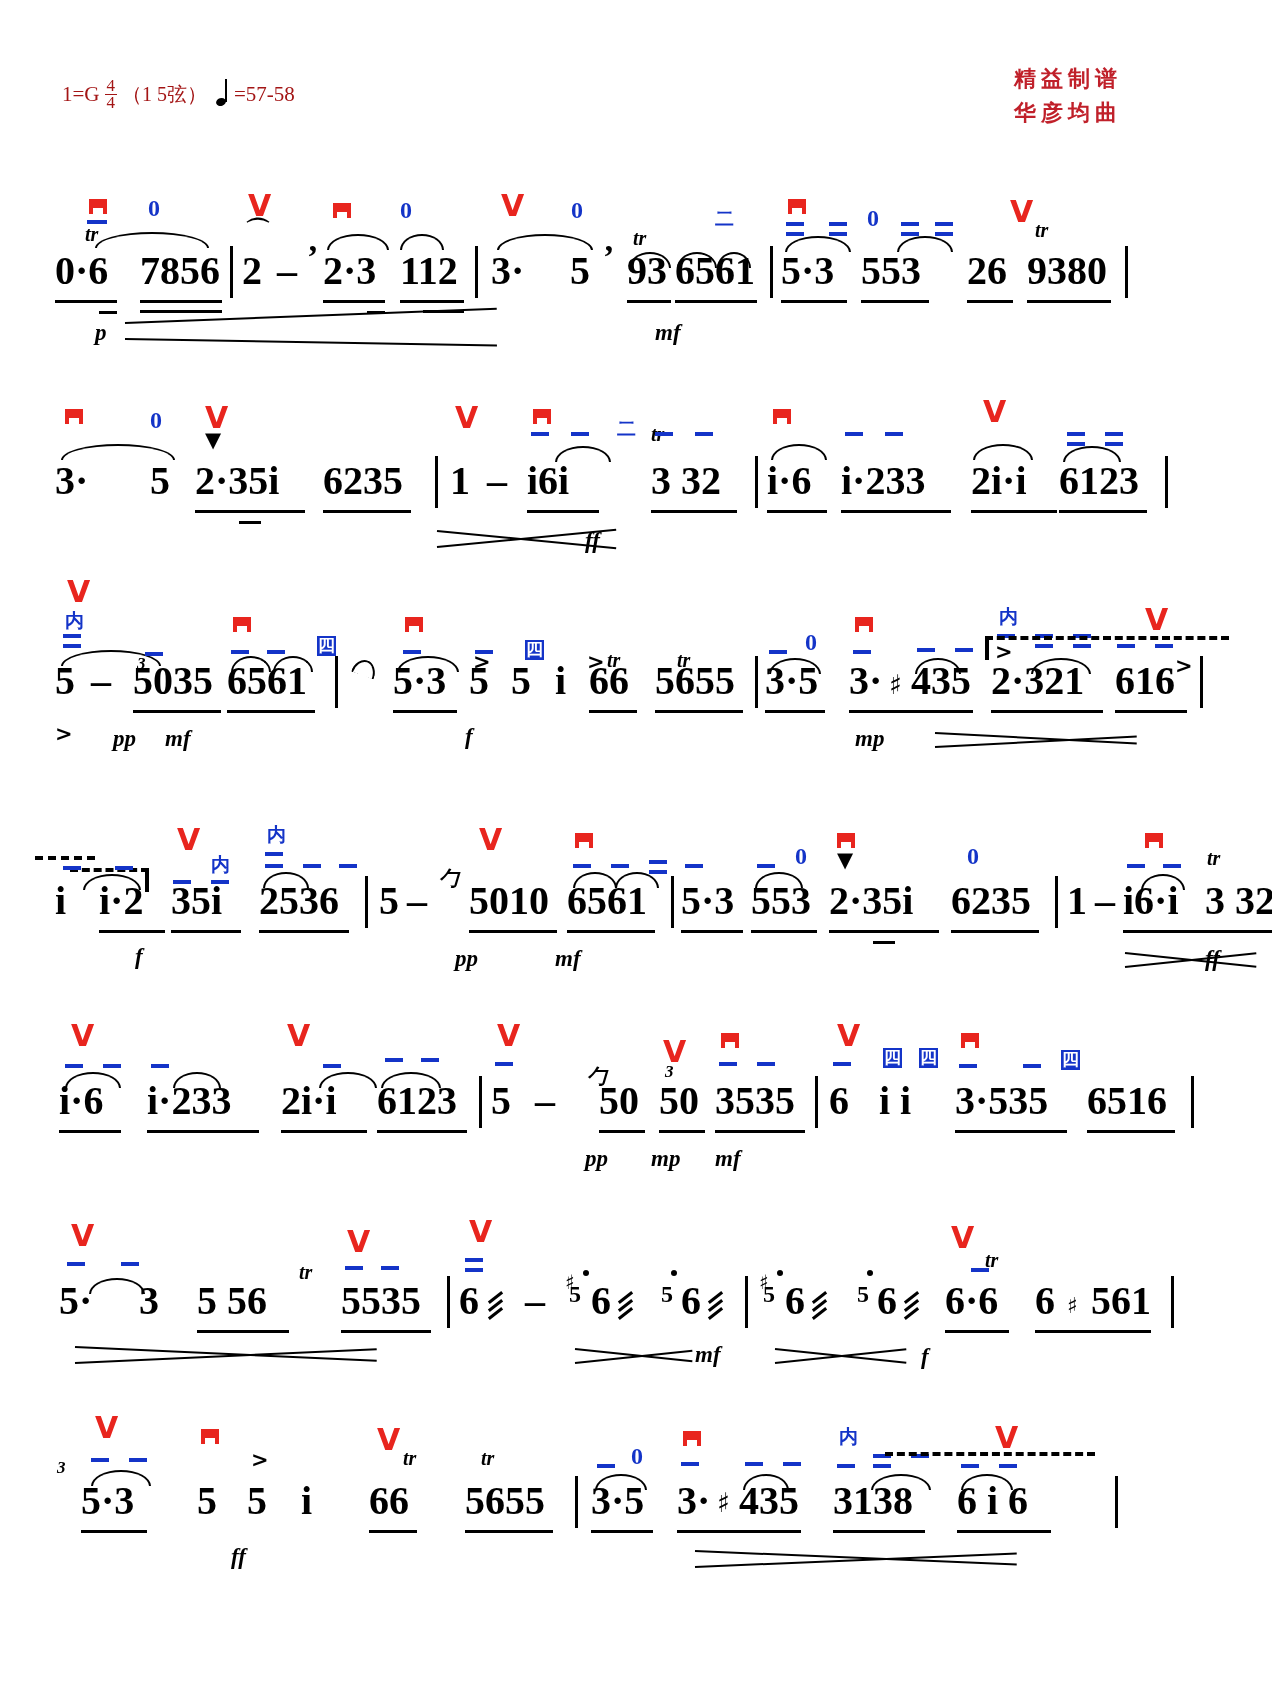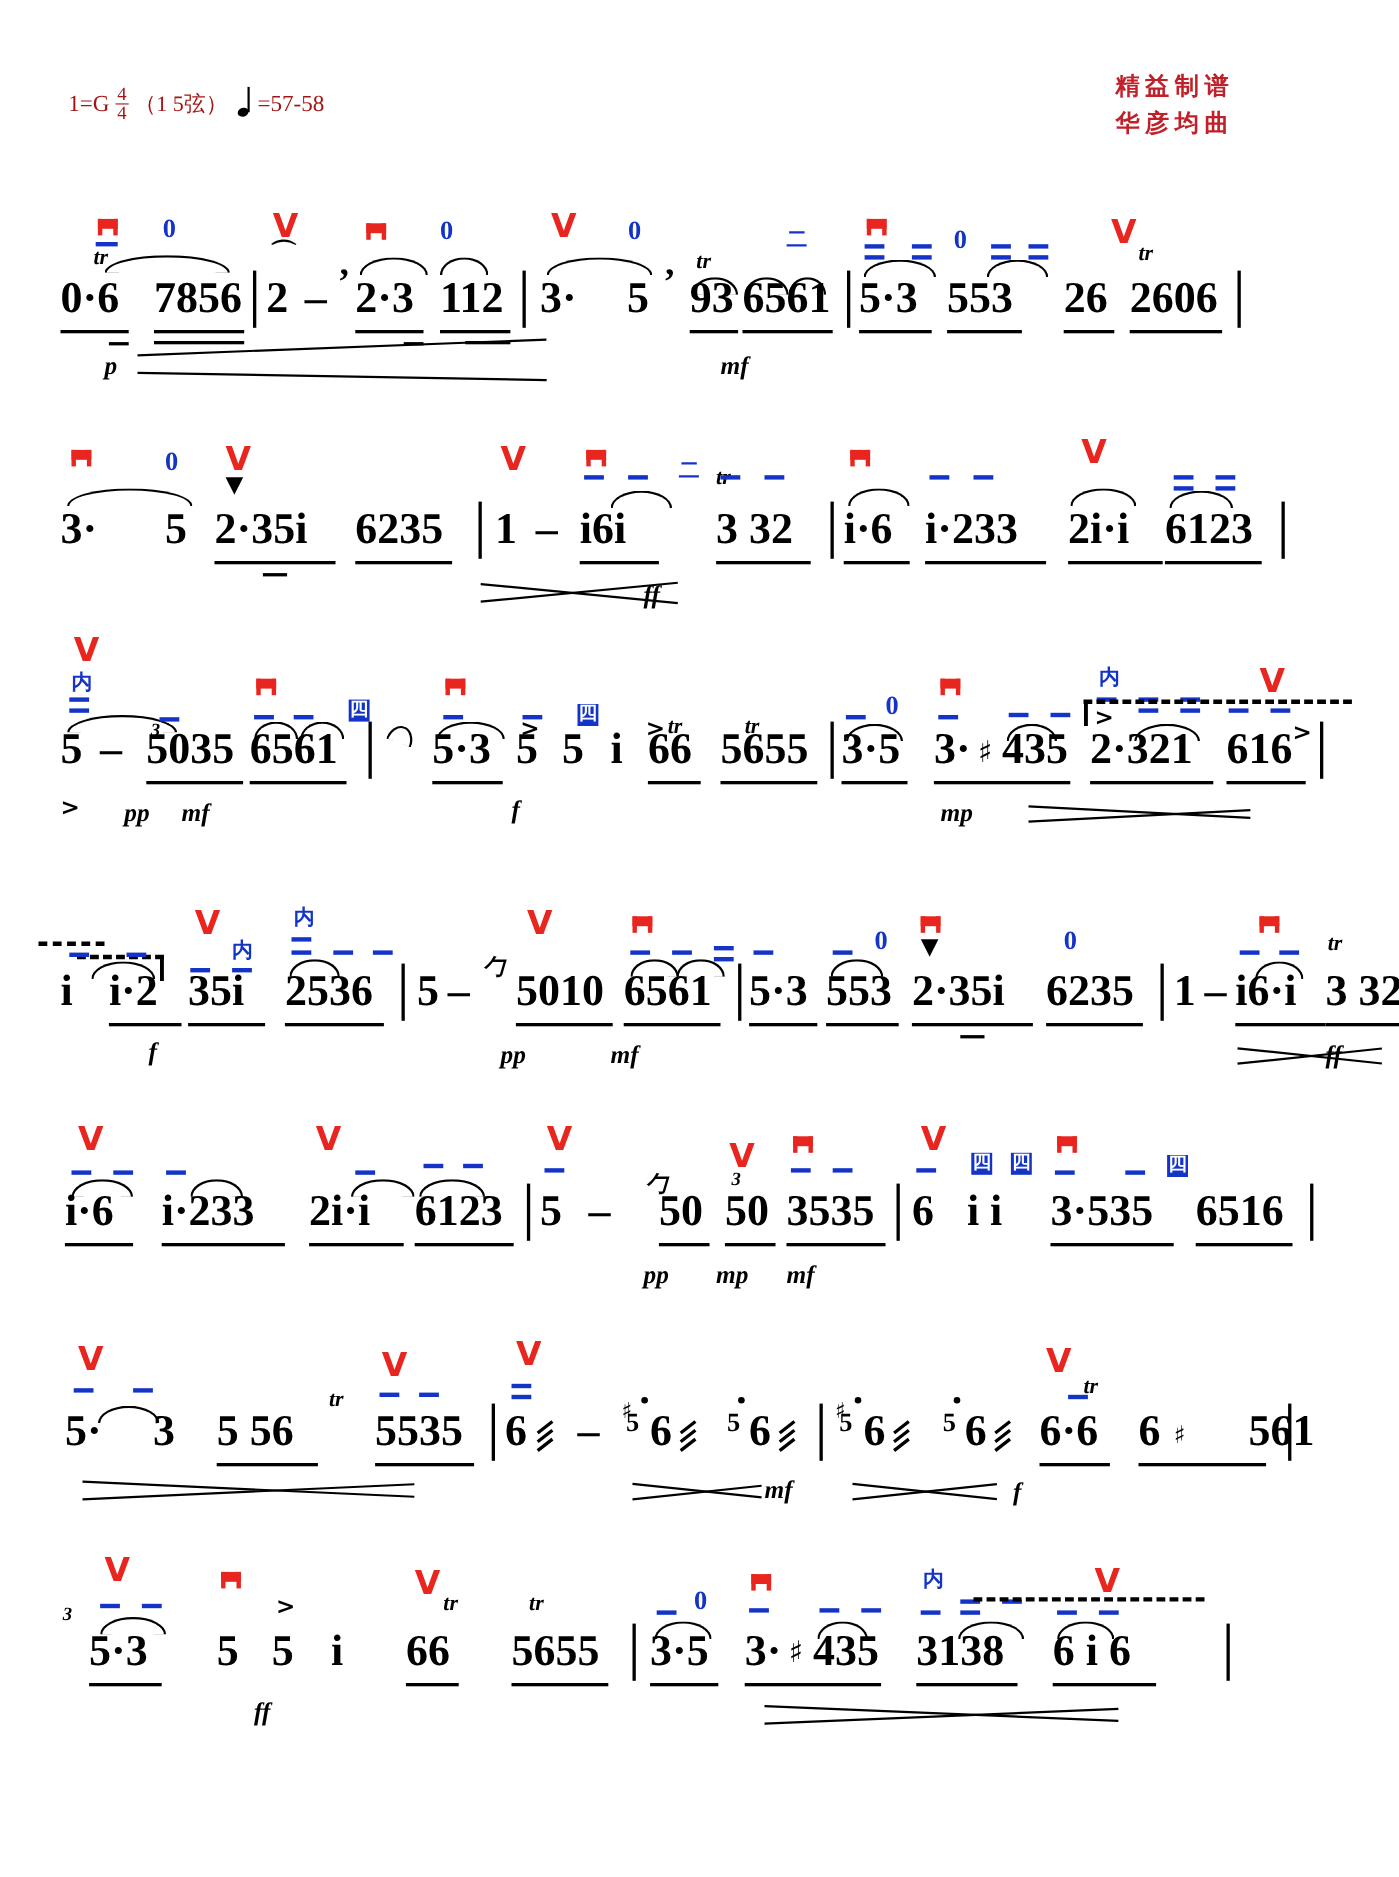--- a/index.html
+++ b/index.html
@@ -187,21 +187,21 @@
       <span class="bdash" style="left:846px;bottom:58px"></span>
       <span class="bdash" style="left:880px;bottom:68px"></span>
       <span class="bdash" style="left:880px;bottom:58px"></span>
       <span class="slur" style="left:842px;bottom:42px;width:52px"></span>
       <span class="tok" style="left:806px">553</span>
       <span class="beam1" style="left:806px;bottom:-9px;width:68px"></span>
       <span class="bow-up" style="left:955px;bottom:72px">V</span>
       <span class="tr" style="left:980px;bottom:52px">tr</span>
       <span class="tok" style="left:912px">26</span>
       <span class="beam1" style="left:912px;bottom:-9px;width:46px"></span>
-      <span class="tok" style="left:972px">2606</span>
+      <span class="tok" style="left:972px">9380</span>
       <span class="beam1" style="left:972px;bottom:-9px;width:84px"></span>
 
       <span class="bar" style="left:1070px"></span>
 
       <span class="dyn" style="left:600px;bottom:-52px">mf</span>
       <span class="hair" style="left:70px;bottom:-46px;width:370px;height:18px">
         <i style="width:372px;transform:rotate(-2.2deg)"></i>
         <i style="top:16px;width:372px;transform:rotate(1.0deg)"></i>
       </span>
     </div>
@@ -614,21 +614,21 @@
           <i style="top:18px"></i>
       </span>
 
       <span class="bow-up" style="left:896px;bottom:76px">V</span>
       <span class="tr" style="left:930px;bottom:52px">tr</span>
       <span class="bdash" style="left:916px;bottom:52px"></span>
       <span class="tok" style="left:890px">6·6</span>
       <span class="beam1" style="left:890px;bottom:-9px;width:64px"></span>
       <span class="tok" style="left:980px">6</span>
       <span class="sharp" style="left:1012px;bottom:6px;font-size:22px">♯</span>
-      <span class="tok" style="left:1080px">561</span>
+      <span class="tok" style="left:1036px">561</span>
       <span class="beam1" style="left:980px;bottom:-9px;width:116px"></span>
 
       <span class="bar" style="left:1116px"></span>
 
       <span class="dyn" style="left:640px;bottom:-44px">mf</span>
       <span class="dyn" style="left:866px;bottom:-46px">f</span>
       <span class="hair" style="left:20px;bottom:-40px;width:300px;height:18px">
         <i style="width:302px;transform:rotate(2.6deg)"></i>
         <i style="top:16px;width:302px;transform:rotate(-2.6deg)"></i>
       </span>

